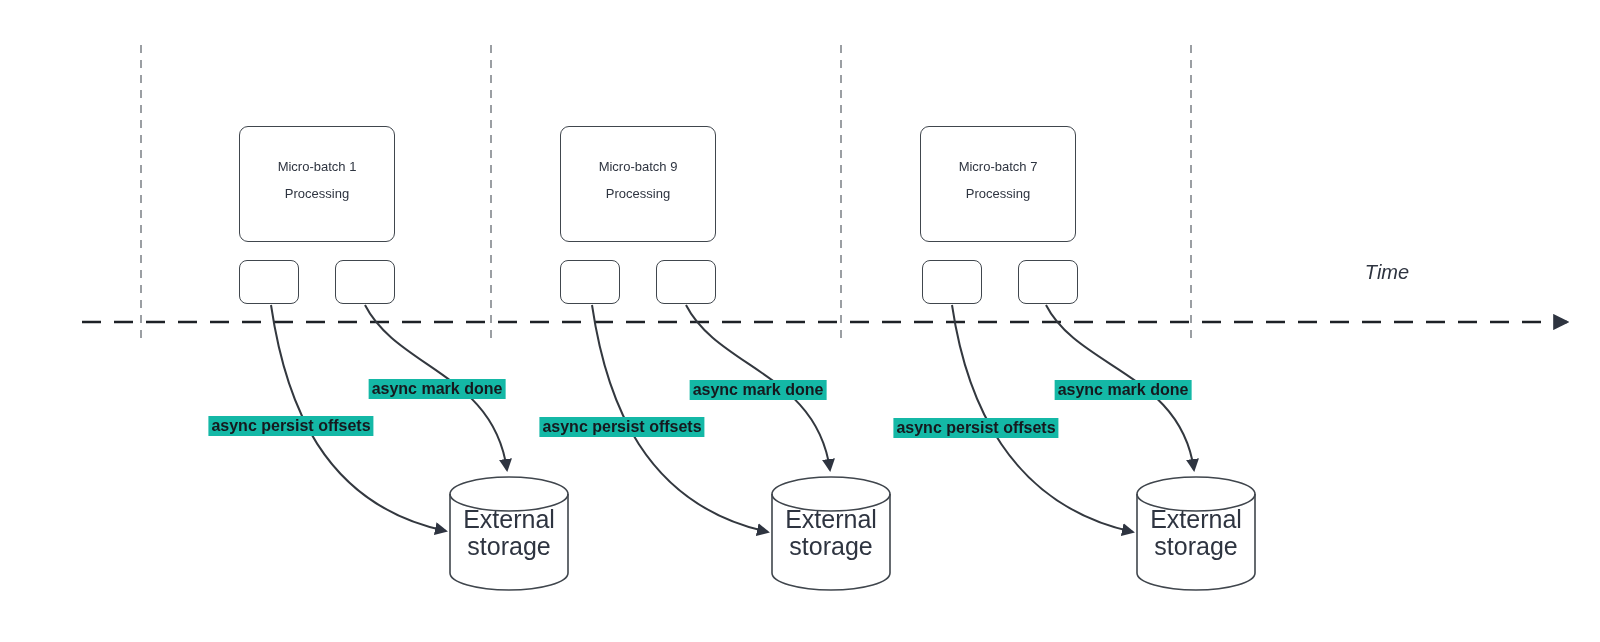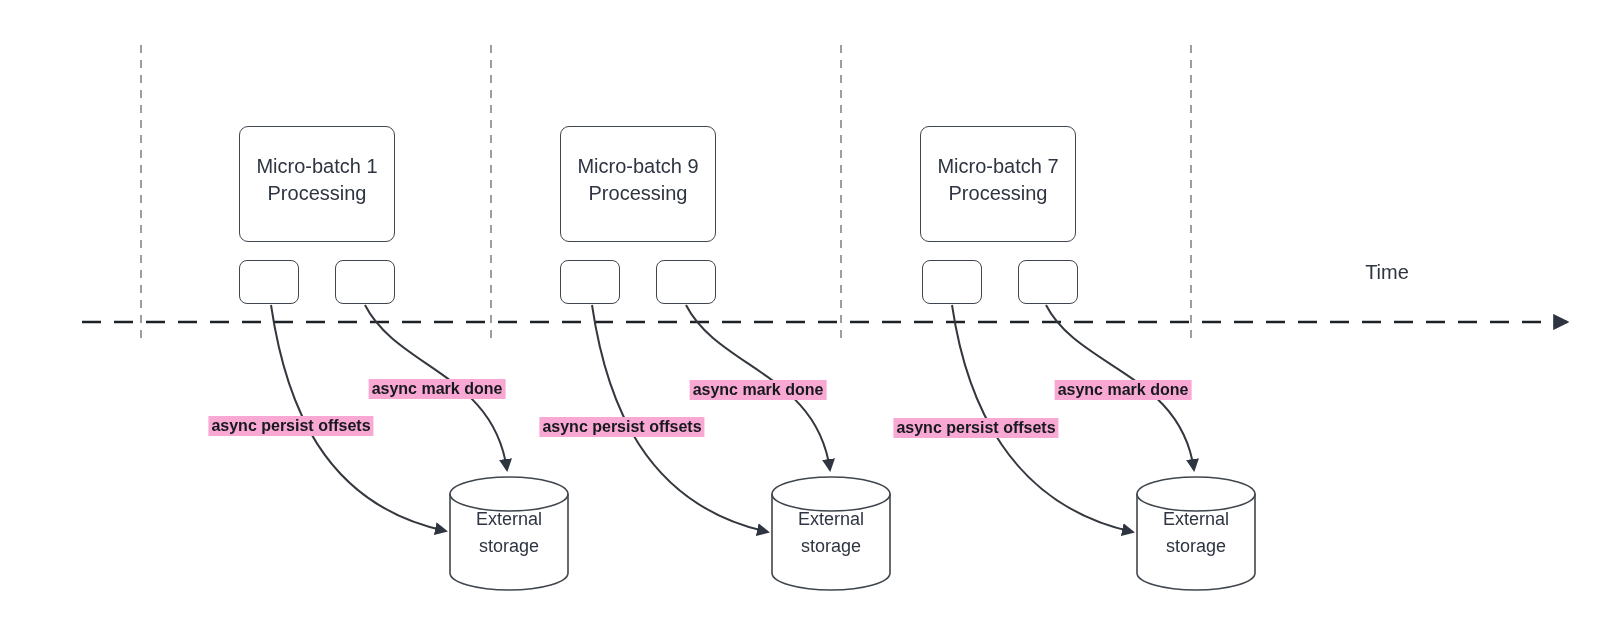--- a/index.html
+++ b/index.html
@@ -5,40 +5,40 @@
   html,body{margin:0;padding:0;background:#ffffff;}
   .canvas{
     position:relative;width:1600px;height:642px;background:#ffffff;
     overflow:hidden;font-family:"Liberation Sans",sans-serif;
   }
   .canvas svg{position:absolute;left:0;top:0;}
   .proc-box{
     position:absolute;top:126px;width:156px;height:116px;box-sizing:border-box;
     background:#ffffff;border:1.5px solid #40464d;border-radius:9px;
     display:flex;align-items:center;justify-content:center;text-align:center;
-    font-size:20px;line-height:27px;color:#2e3440;padding-bottom:8px;
+    font-size:13px;line-height:27px;color:#2e3440;padding-bottom:8px;
     white-space:pre-line;
   }
   .task-box{
     position:absolute;top:260px;width:60px;height:44px;box-sizing:border-box;
     background:#ffffff;border:1.5px solid #40464d;border-radius:8px;
   }
   .curve-label{
     position:absolute;transform:translateX(-50%);white-space:nowrap;
     font-size:16px;font-weight:bold;line-height:20px;color:#16191e;
-    background:#f9a8d4;padding:0 3px;
+    background:#14b8a6;padding:0 3px;
   }
   .storage-label{
     position:absolute;top:506px;width:150px;transform:translateX(-50%);
-    text-align:center;font-size:18px;line-height:27px;color:#2e3440;
+    text-align:center;font-size:25px;line-height:27px;color:#2e3440;
     white-space:pre-line;
   }
   .time-label{
     position:absolute;left:1387px;top:260px;transform:translateX(-50%);
-    font-size:20px;line-height:24px;color:#2e3440;
+    font-size:20px;line-height:24px;color:#2e3440;font-style:italic;
   }
 </style>
 </head>
 <body>
 
 <div class="canvas">
 
   <svg width="1600" height="642" viewBox="0 0 1600 642">
     <defs>
       <marker id="arrow" viewBox="0 0 10 10" refX="8.5" refY="5" markerWidth="6.5" markerHeight="6.5" orient="auto-start-reverse">

